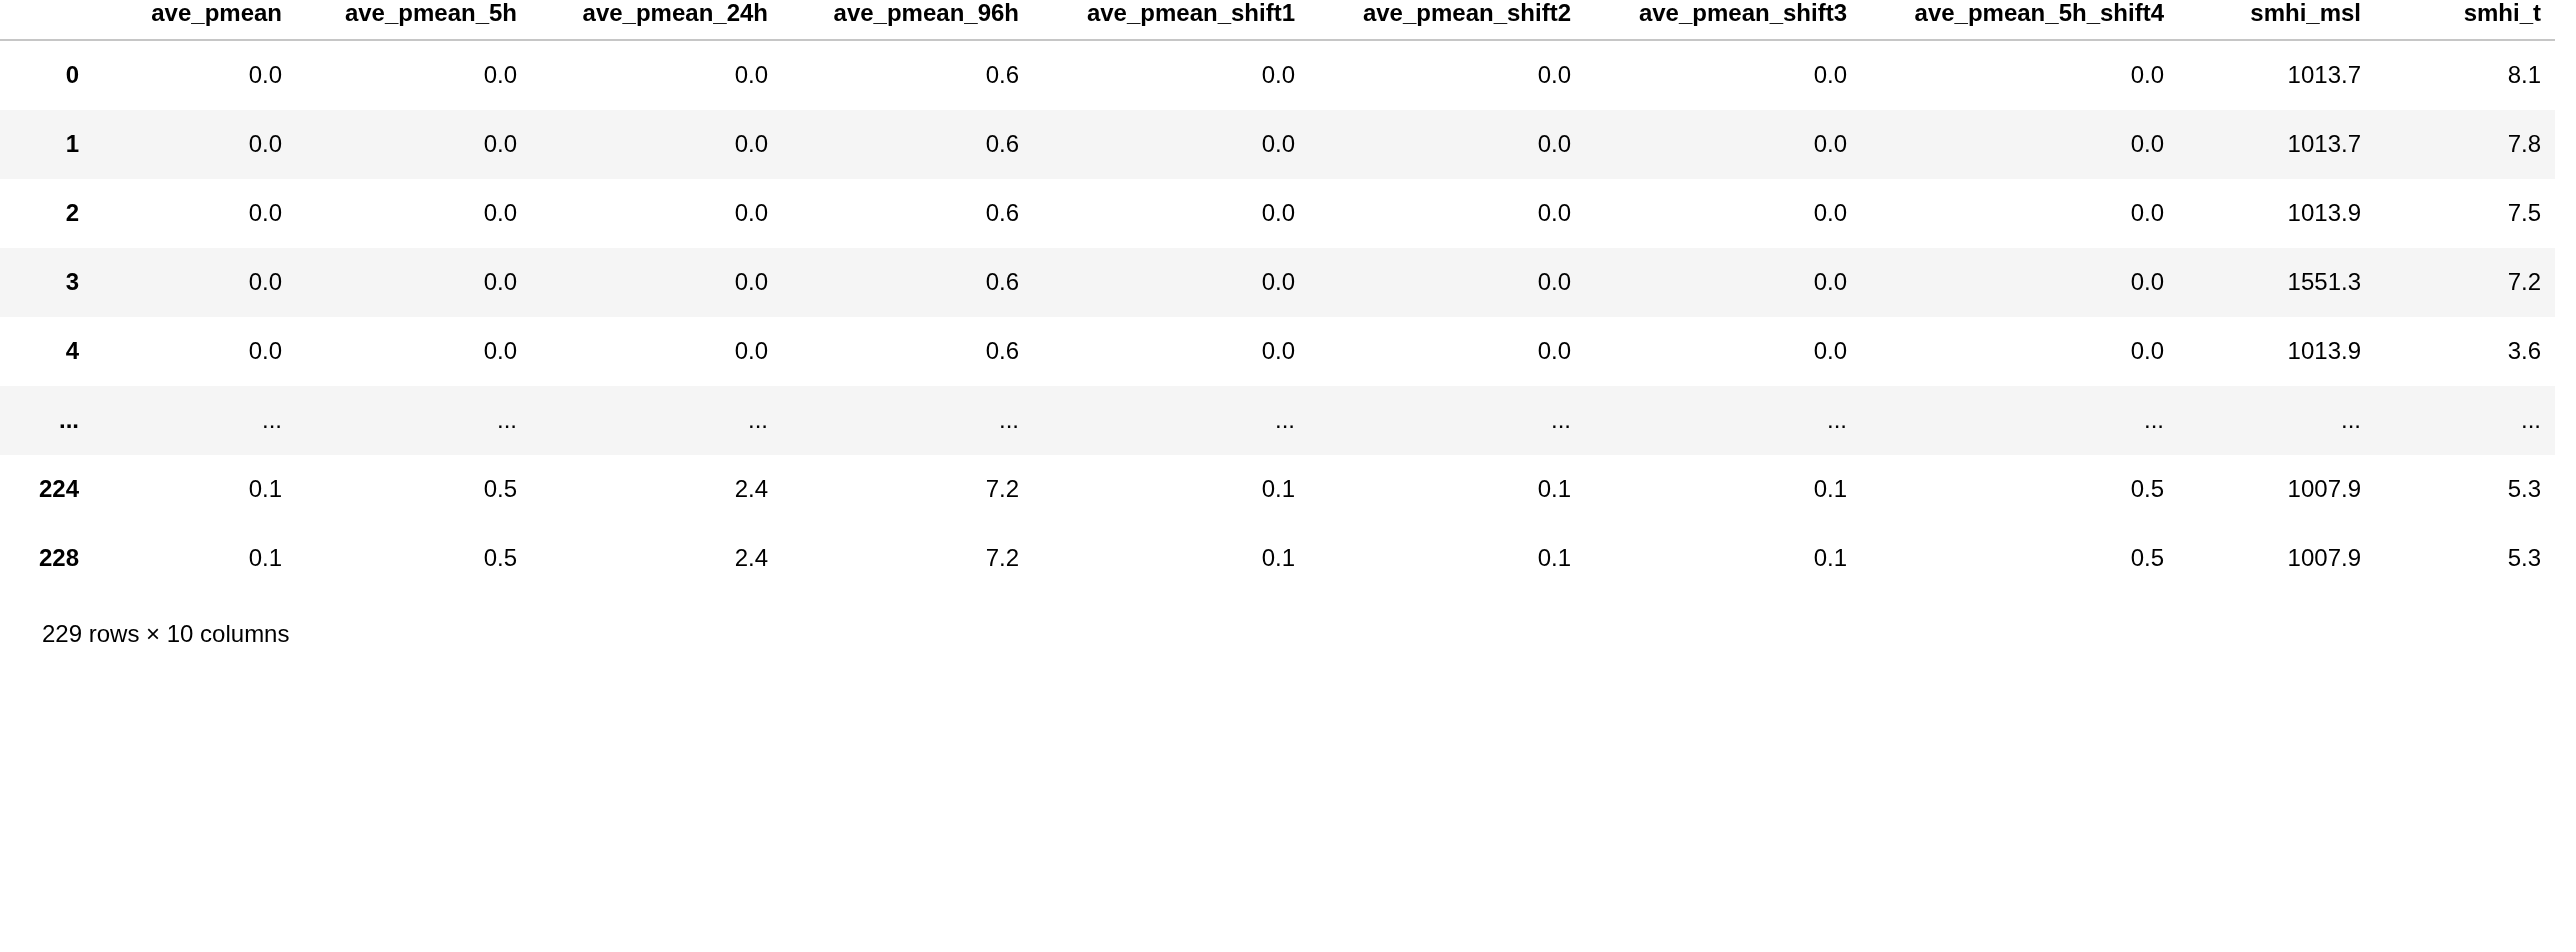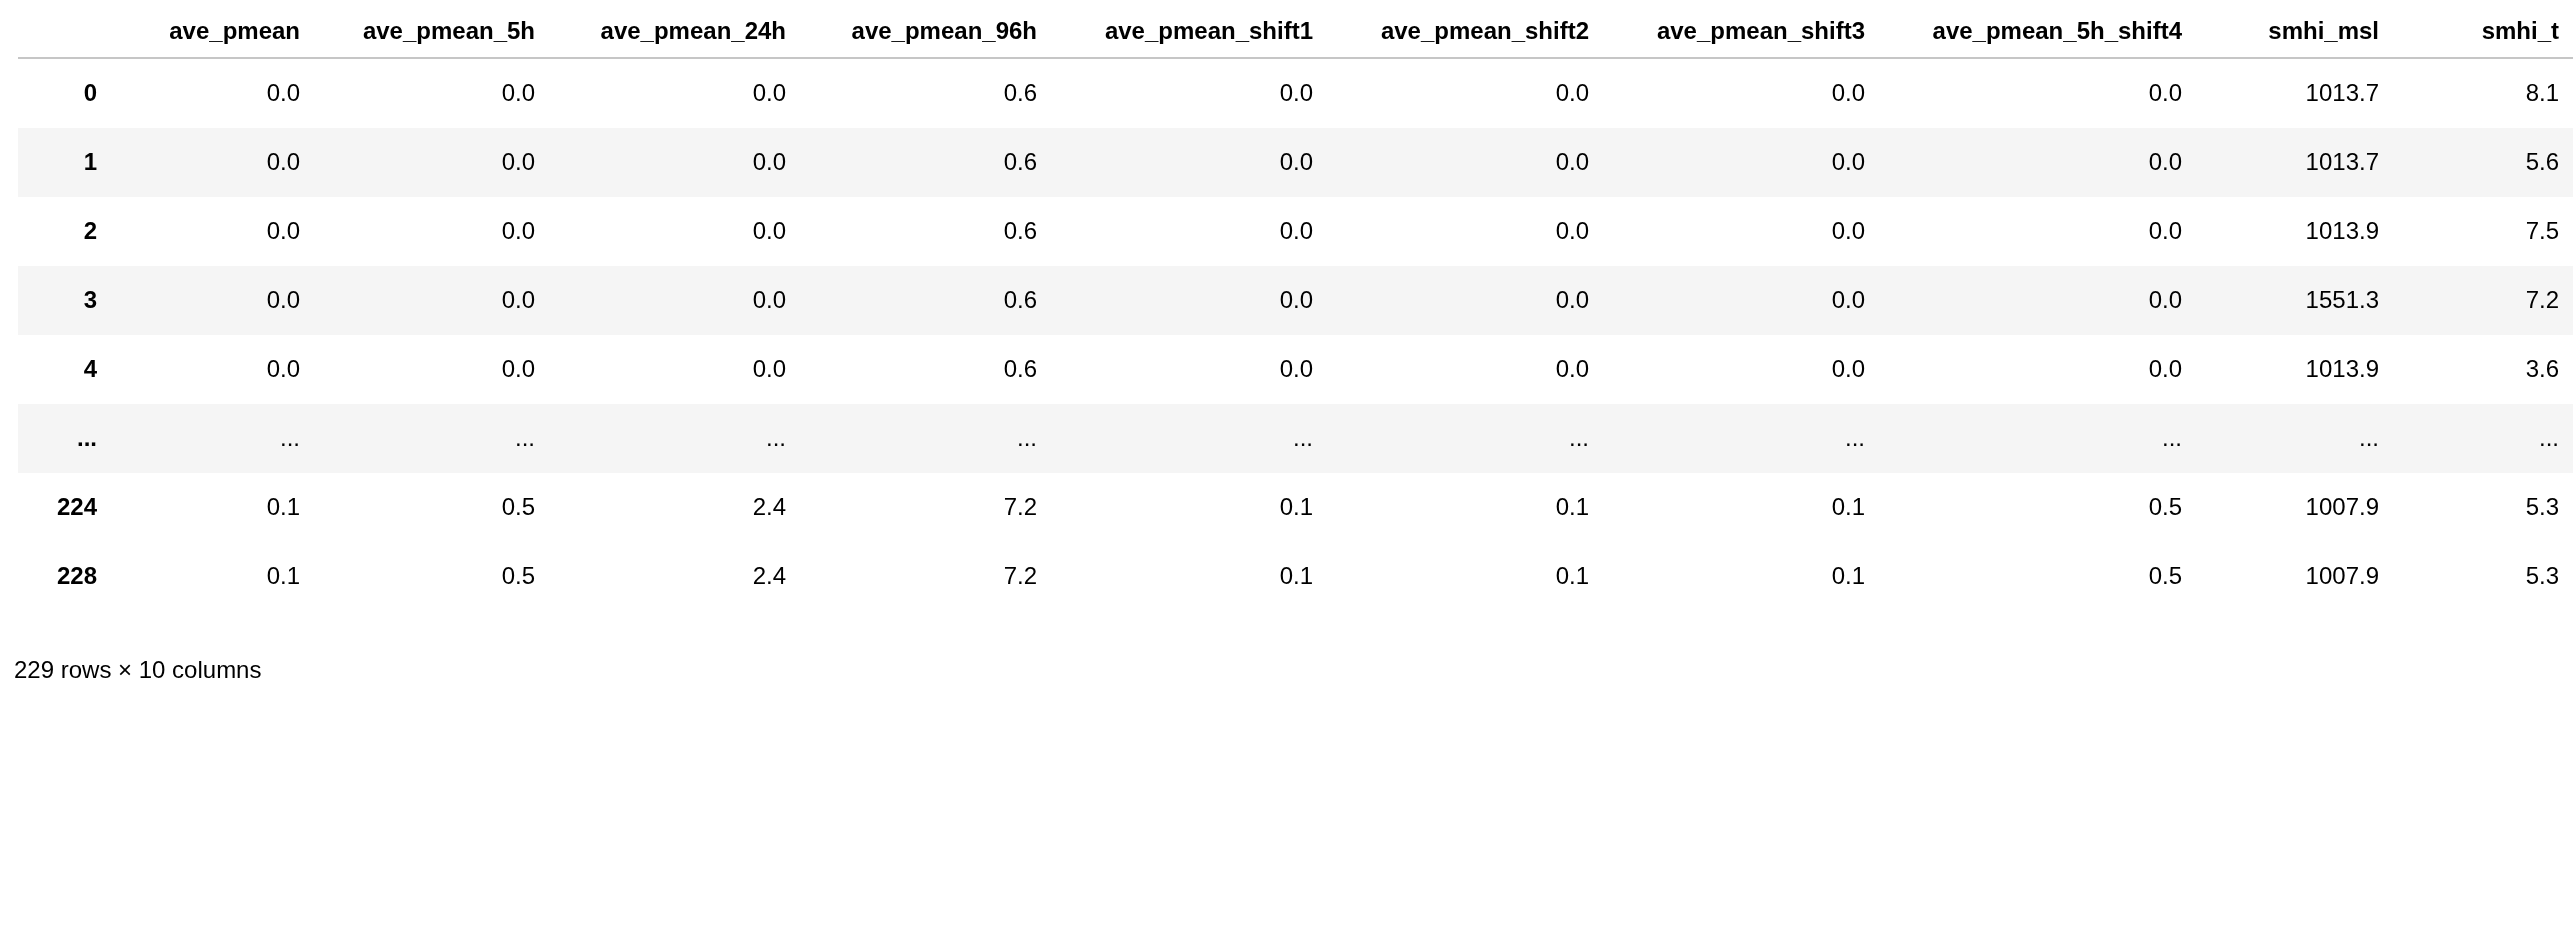--- a/index.html
+++ b/index.html
@@ -20,21 +20,21 @@
     position: relative;
     width: 2576px;
     height: 953px;
     box-sizing: border-box;
     padding: 0;
   }
 
   table.dataframe {
     border-collapse: collapse;
     border: none;
-    margin: 18px;
+    margin: 0;
     padding: 8px;
     width: 2554px;
     table-layout: fixed;
     font-size: 24px;
   }
 
   table.dataframe thead tr {
     border-bottom: 2.4px solid #c6c6c6;
   }
 
@@ -92,20 +92,21 @@
   col.c-7     { width: 317px; }
   col.c-8     { width: 197px; }
   col.c-9     { width: 180px; }
 
   .shape-footer {
     font-size: 24px;
     color: #000000;
     padding: 27px 16px 0 14px;
     white-space: nowrap;
     font-weight: normal;
+    margin-left: 28px;
   }
 </style>
 </head>
 <body>
 
 <div id="df-root">
 
   <table class="dataframe">
     <colgroup>
       <col class="c-idx">
@@ -153,21 +154,21 @@
           <th>1</th>
           <td>0.0</td>
           <td>0.0</td>
           <td>0.0</td>
           <td>0.6</td>
           <td>0.0</td>
           <td>0.0</td>
           <td>0.0</td>
           <td>0.0</td>
           <td>1013.7</td>
-          <td>5.6</td>
+          <td>7.8</td>
         </tr>
         <tr class="even">
           <th>2</th>
           <td>0.0</td>
           <td>0.0</td>
           <td>0.0</td>
           <td>0.6</td>
           <td>0.0</td>
           <td>0.0</td>
           <td>0.0</td>

